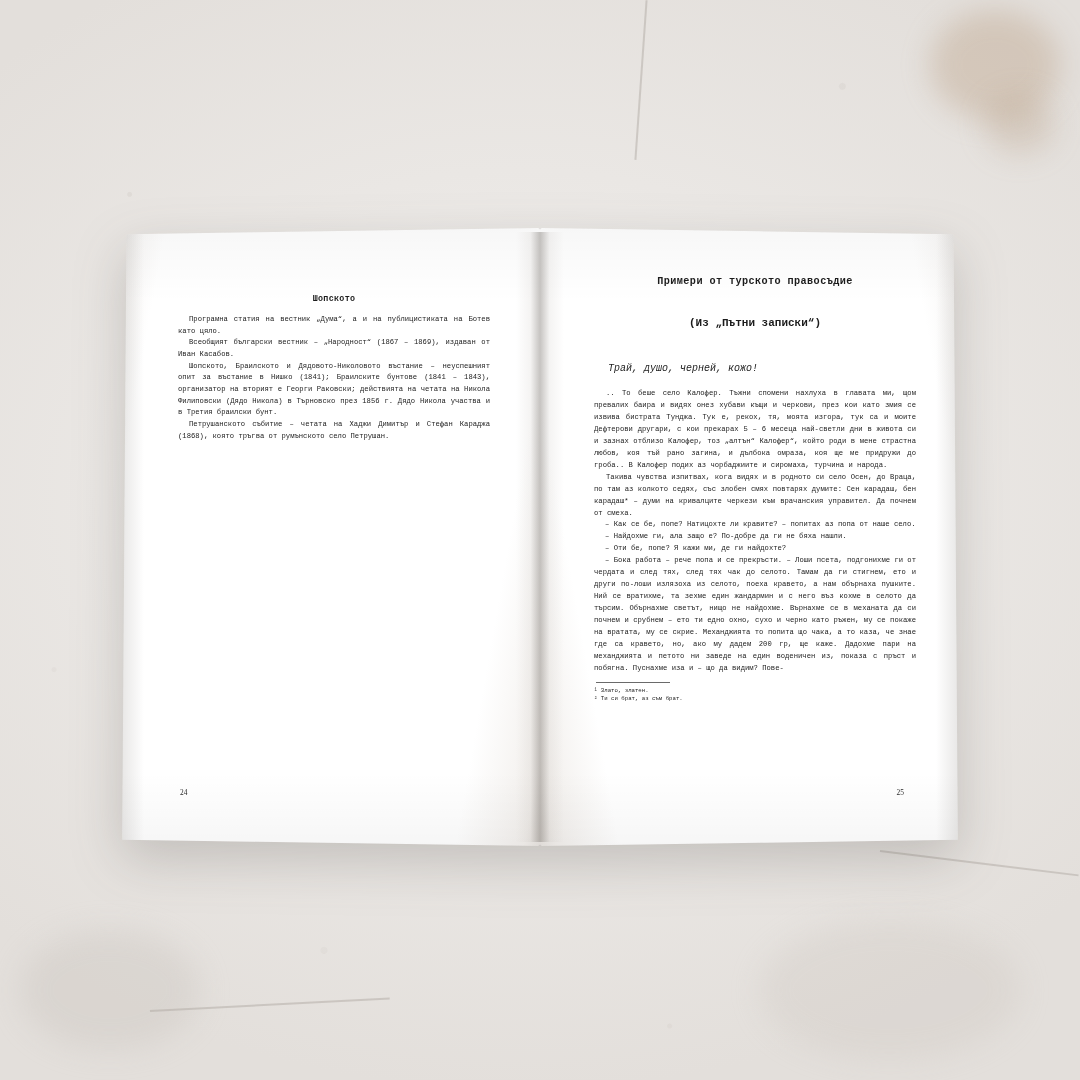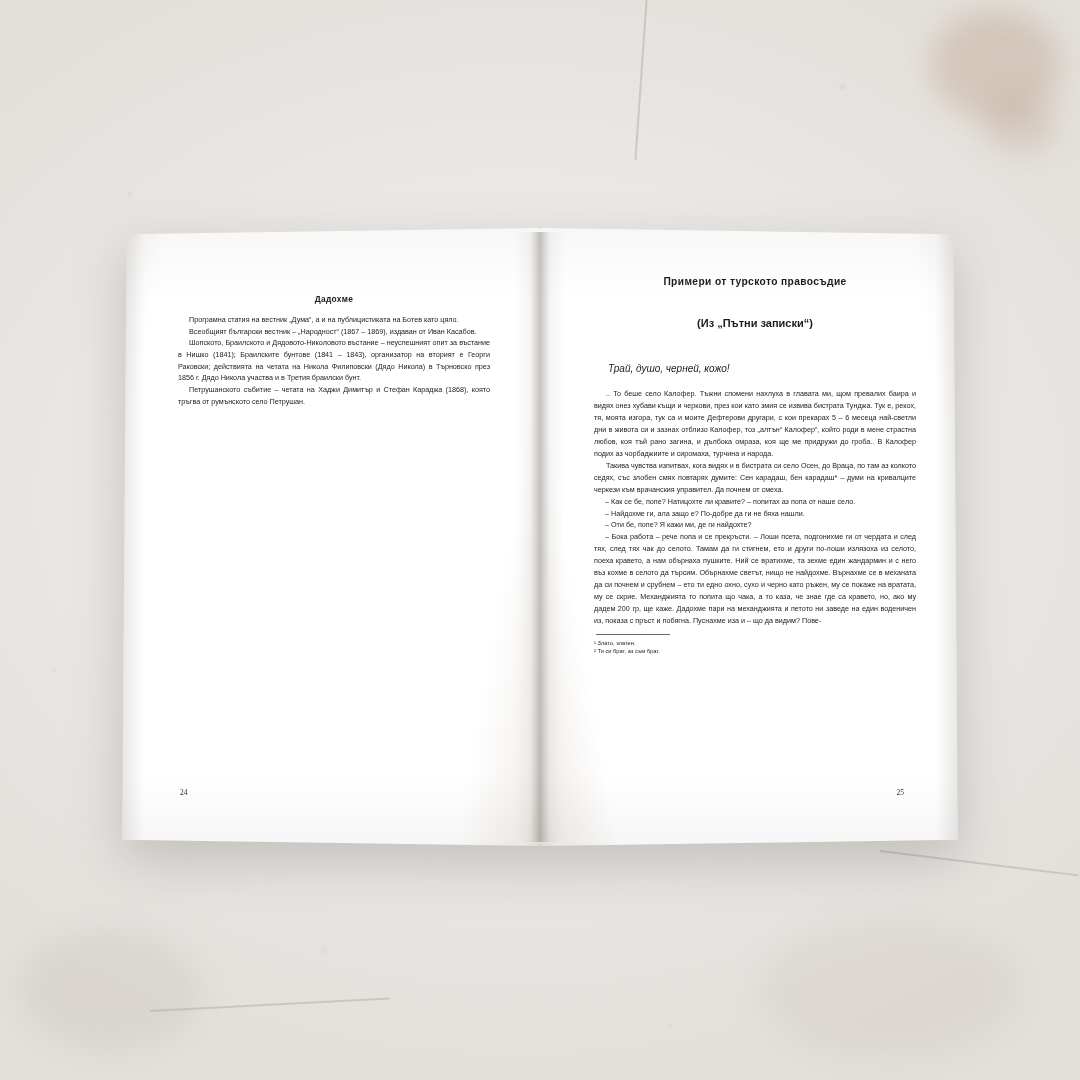--- a/index.html
+++ b/index.html
@@ -103,21 +103,21 @@
   .edge-shadow-r {
     position: absolute; right: 0; top: 0; width: 26px; height: 618px;
     background: linear-gradient(270deg, rgba(120,114,108,.20), rgba(255,255,255,0));
     pointer-events: none;
   }
 
   
   .text-col {
     position: absolute;
     color: #1c1c1c;
-    font-family: Liberation Sans, sans-serif;
+    font-family: Liberation Mono, monospace;
   }
   .left-col {
     left: 60px;
     top: 66px;
     width: 312px;
   }
   .right-col {
     left: 54px;
     top: 48px;
     width: 322px;
@@ -224,21 +224,21 @@
   <div id="book">
 
     <div class="page page-left">
       <div class="paper-texture"></div>
       <div class="edge-shadow-l"></div>
 
       <div class="text-col left-col">
 
 
 
-        <div class="notes-title">Дадохме</div>
+        <div class="notes-title">Шопското</div>
 
         <p class="note-p">Програмна статия на вестник „Дума“, а и на публицистиката на Ботев като цяло.</p>
         <p class="note-p">Всеобщият български вестник – „Народност“ (1867 – 1869), издаван от Иван Касабов.</p>
         <p class="note-p">Шопското, Браилското и Дядовото-Николовото въстание – неуспешният опит за въстание в Нишко (1841); Браилските бунтове (1841 – 1843), организатор на вторият е Георги Раковски; действията на четата на Никола Филиповски (Дядо Никола) в Търновско през 1856 г. Дядо Никола участва и в Третия браилски бунт.</p>
         <p class="note-p">Петрушанското събитие – четата на Хаджи Димитър и Стефан Караджа (1868), която тръгва от румънското село Петрушан.</p>
       </div>
 
       <div class="folio folio-left">24</div>
     </div>
 
@@ -246,21 +246,21 @@
       <div class="paper-texture"></div>
       <div class="edge-shadow-r"></div>
 
       <div class="text-col right-col">
 
         <div class="chapter-title">Примери от турското правосъдие</div>
         <div class="subtitle">(Из „Пътни записки“)</div>
         <div class="epigraph">Трай, душо, черней, кожо!</div>
 
         <p class="body-p">.. То беше село Калофер. Тъжни спомени нахлуха в главата ми, щом превалих баира и видях онез хубави къщи и черкови, през кои като змия се извива бистрата Тунджа. Тук е, рекох, тя, моята изгора, тук са и моите Дефтерови другари, с кои прекарах 5 – 6 месеца най-светли дни в живота си и зазнах отблизо Калофер, тоз „алтън“ Калофер“, който роди в мене страстна любов, коя тъй рано загина, и дълбока омраза, коя ще ме придружи до гроба.. В Калофер подих аз чорбаджиите и сиромаха, турчина и народа.</p>
-        <p class="body-p">Такива чувства изпитвах, кога видях и в бистрата си село Осен, до Враца, по там аз колкото седях, със злобен смях повтарях думите: Сен карадаш, бен карадаш* – думи на кривалците черкези към врачанския управител. Да почнем от смеха.</p>
+        <p class="body-p">Такива чувства изпитвах, кога видях и в родното си село Осен, до Враца, по там аз колкото седях, със злобен смях повтарях думите: Сен карадаш, бен карадаш* – думи на кривалците черкези към врачанския управител. Да почнем от смеха.</p>
         <p class="body-p dialogue">– Как се бе, попе? Натицохте ли кравите? – попитах аз попа от наше село.</p>
         <p class="body-p dialogue">– Найдохме ги, ала защо е? По-добре да ги не бяха нашли.</p>
         <p class="body-p dialogue">– Оти бе, попе? Я кажи ми, де ги найдохте?</p>
         <p class="body-p dialogue">– Бока работа – рече попа и се прекръсти. – Лоши псета, подгонихме ги от чердата и след тях, след тях чак до селото. Тамам да ги стигнем, ето и други по-лоши излязоха из селото, поеха кравето, а нам обърнаха пушките. Ний се вратихме, та зехме един жандармин и с него въз кохме в селото да търсим. Обърнахме светът, нищо не найдохме. Върнахме се в механата да си почнем и срубнем – ето ти едно охно, сухо и черно като ръжен, му се покаже на вратата, му се скрие. Механджията то попита що чака, а то каза, че знае где са кравето, но, ако му дадем 200 гр, ще каже. Дадохме пари на механджията и петото ни заведе на един воденичен из, показа с пръст и побягна. Пуснахме иза и – що да видим? Пове-</p>
 
         <div class="footnote-rule"></div>
         <p class="footnote">¹ Злато, златен.</p>
         <p class="footnote">² Ти си брат, аз съм брат.</p>
       </div>
 

